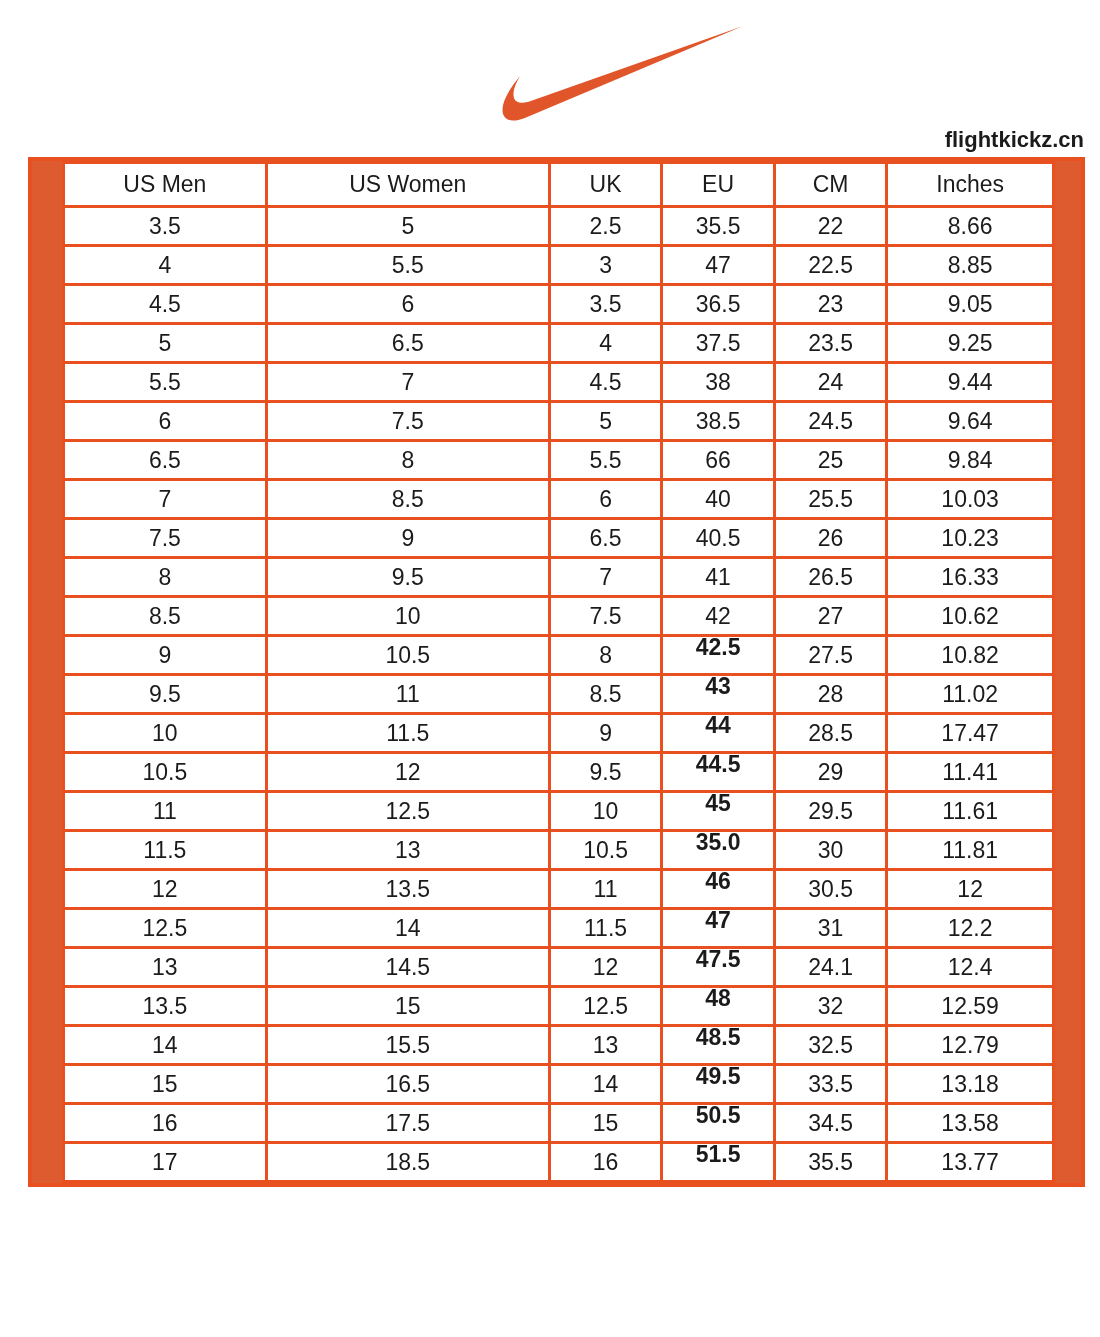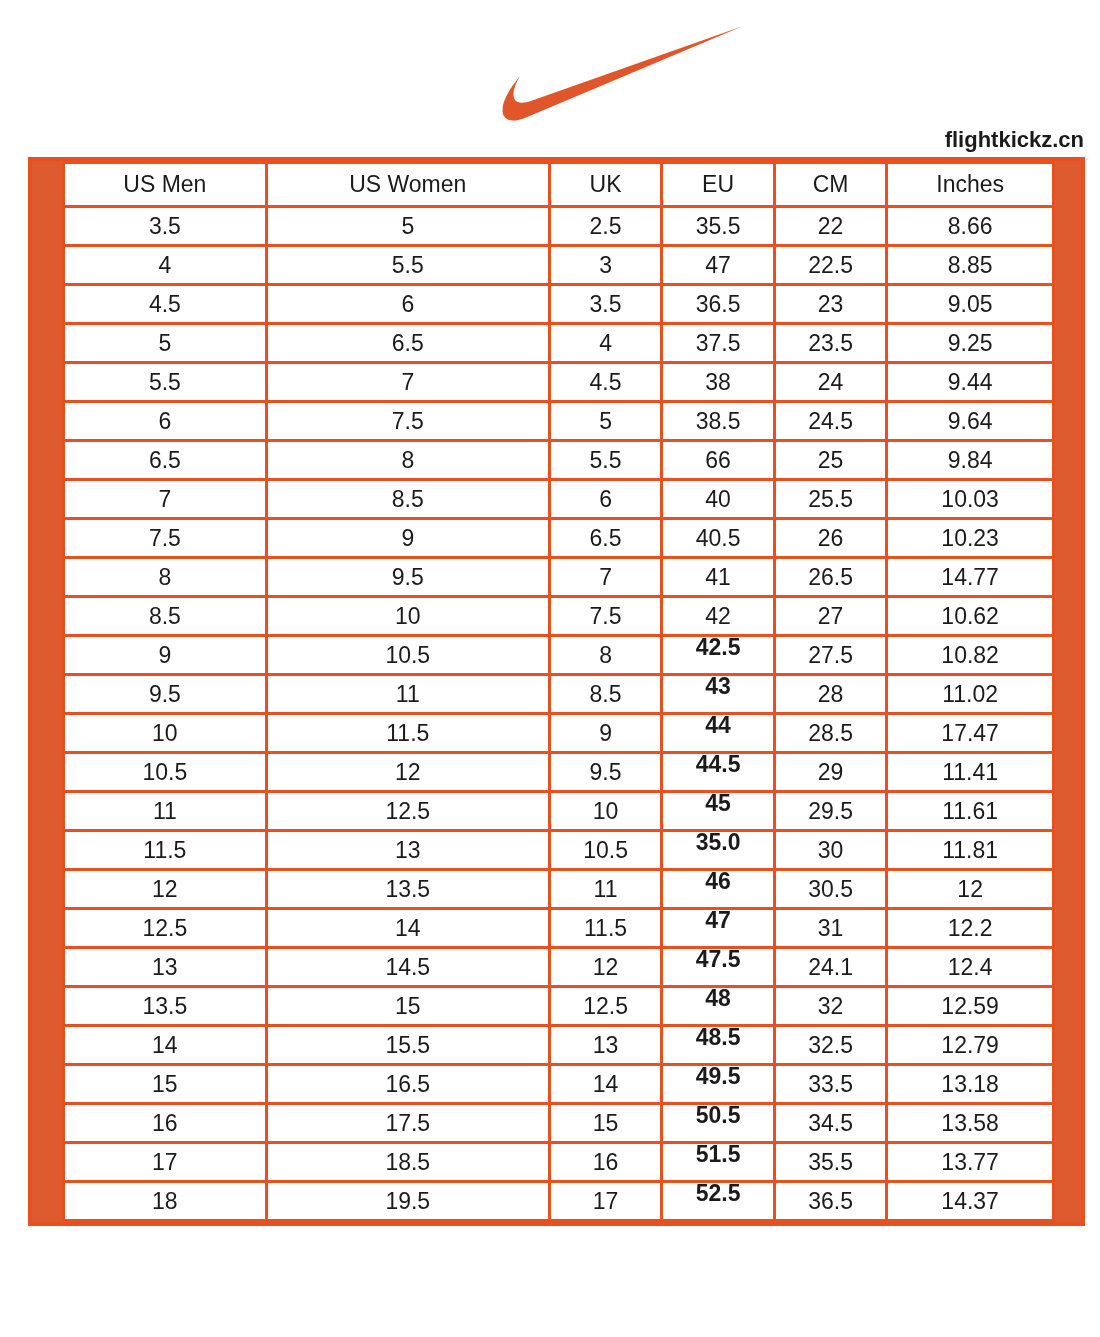--- a/index.html
+++ b/index.html
@@ -148,21 +148,21 @@
             <td><span>40.5</span></td>
             <td><span>26</span></td>
             <td><span>10.23</span></td>
           </tr>
           <tr>
             <td><span>8</span></td>
             <td><span>9.5</span></td>
             <td><span>7</span></td>
             <td><span>41</span></td>
             <td><span>26.5</span></td>
-            <td><span>14.77</span></td>
+            <td><span>16.33</span></td>
           </tr>
           <tr>
             <td><span>8.5</span></td>
             <td><span>10</span></td>
             <td><span>7.5</span></td>
             <td><span>42</span></td>
             <td><span>27</span></td>
             <td><span>10.62</span></td>
           </tr>
           <tr>
@@ -270,27 +270,19 @@
             <td><span>13.58</span></td>
           </tr>
           <tr>
             <td><span>17</span></td>
             <td><span>18.5</span></td>
             <td><span>16</span></td>
             <td><span class="raised">51.5</span></td>
             <td><span>35.5</span></td>
             <td><span>13.77</span></td>
           </tr>
-          <tr>
-            <td><span>18</span></td>
-            <td><span>19.5</span></td>
-            <td><span>17</span></td>
-            <td><span class="raised">52.5</span></td>
-            <td><span>36.5</span></td>
-            <td><span>14.37</span></td>
-          </tr>
         </tbody>
     </table>
 
     <div class="accent-bar right"></div>
   </div>
 
 </div>
 
 </body></html>

